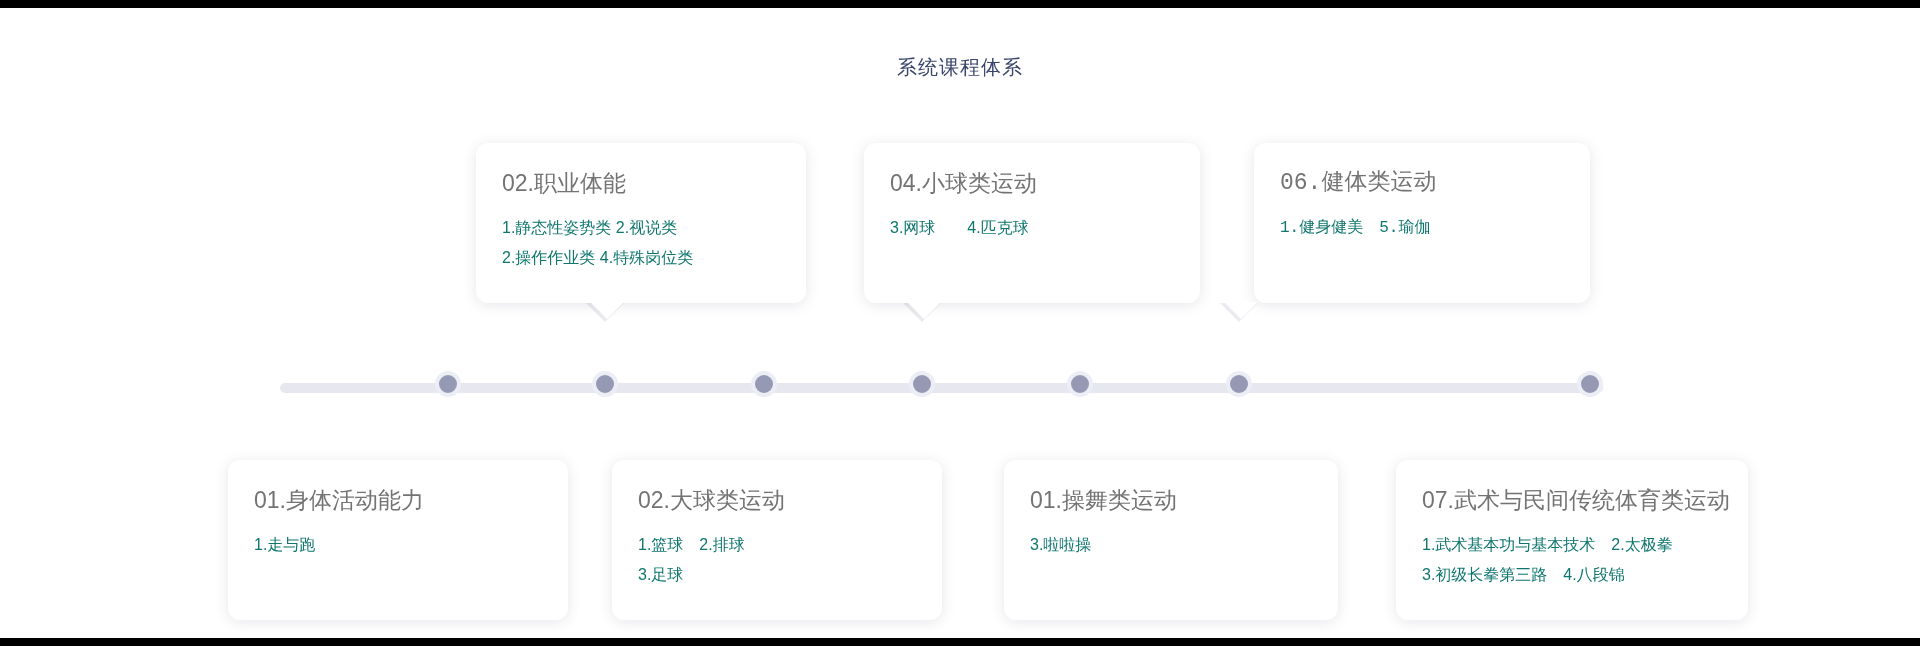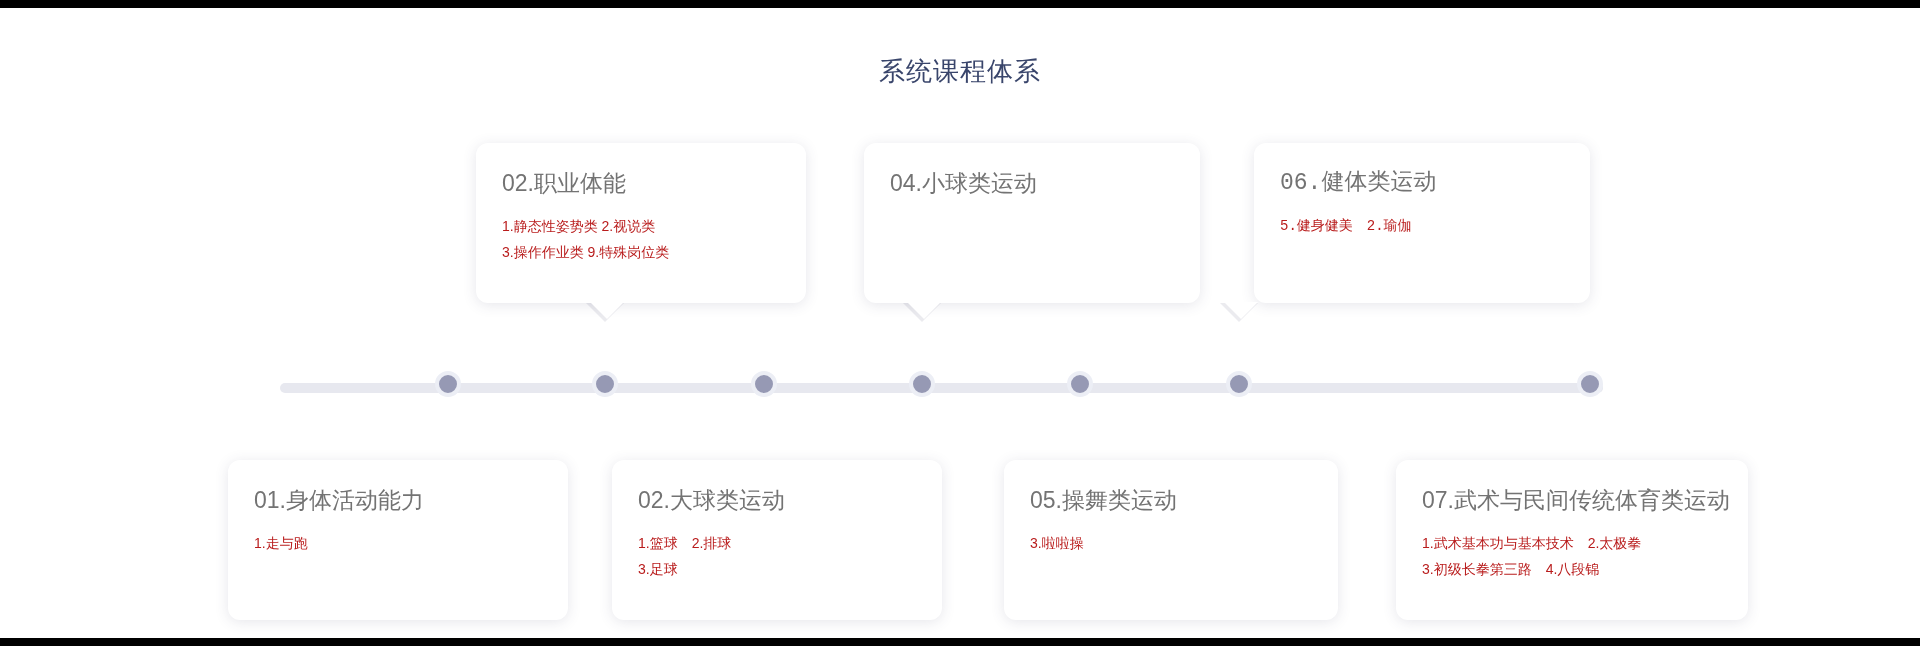--- a/index.html
+++ b/index.html
@@ -36,21 +36,21 @@
     background: #ffffff;
   }
 
   
   .page-title {
     position: absolute;
     left: 0;
     top: 46px;
     width: 1920px;
     text-align: center;
-    font-size: 26px;
+    font-size: 20px;
     font-weight: 500;
     letter-spacing: 1px;
     color: #39456b;
     white-space: nowrap;
   }
 
   
   .timeline {
     position: absolute;
     left: 280px;
@@ -90,22 +90,22 @@
   }
   .card-title {
     font-size: 23px;
     font-weight: 400;
     color: #737373;
     line-height: 1.3;
     white-space: nowrap;
     margin-bottom: 14px;
   }
   .card-line {
-    font-size: 14px;
-    color: #b91c1c;
+    font-size: 16px;
+    color: #0f766e;
     line-height: 1.9;
     white-space: pre;
   }
 
   
   .card.up .tail,
   .card.up .tail-fill {
     position: absolute;
     width: 0;
     height: 0;
@@ -142,34 +142,35 @@
 
 <div class="letterbox top"></div>
 
 <div class="stage">
 
   <div class="page-title">系统课程体系</div>
 
   <div class="card up c02">
     <div class="card-title">02.职业体能</div>
     <div class="card-line">1.静态性姿势类 2.视说类</div>
-    <div class="card-line">3.操作作业类 9.特殊岗位类</div>
+    <div class="card-line">2.操作作业类 4.特殊岗位类</div>
     <span class="tail" style="left: 110.453px;"></span>
     <span class="tail-fill" style="left: 112.453px;"></span>
   </div>
 
   <div class="card up c04">
     <div class="card-title">04.小球类运动</div>
+    <div class="card-line">3.网球　　4.匹克球</div>
     <span class="tail" style="left: 38.6406px;"></span>
     <span class="tail-fill" style="left: 40.6406px;"></span>
   </div>
 
   <div class="card up c06">
     <div class="card-title">06.健体类运动</div>
-    <div class="card-line">5.健身健美　2.瑜伽</div>
+    <div class="card-line">1.健身健美　5.瑜伽</div>
     <div class="card-line"></div>
     <span class="tail" style="left: -33.8281px;"></span>
     <span class="tail-fill" style="left: -31.8281px;"></span>
   </div>
 
   <div class="timeline">
     <div class="timeline-rail"></div>
     <div class="timeline-dot" style="left:12.7%"></div>
     <div class="timeline-dot" style="left:24.6%"></div>
     <div class="timeline-dot" style="left:36.6%"></div>
@@ -185,21 +186,21 @@
     <div class="card-line"></div>
   </div>
 
   <div class="card down c03">
     <div class="card-title">02.大球类运动</div>
     <div class="card-line">1.篮球　2.排球</div>
     <div class="card-line">3.足球</div>
   </div>
 
   <div class="card down c05">
-    <div class="card-title">05.操舞类运动</div>
+    <div class="card-title">01.操舞类运动</div>
     <div class="card-line">3.啦啦操</div>
   </div>
 
   <div class="card down c07">
     <div class="card-title">07.武术与民间传统体育类运动</div>
     <div class="card-line">1.武术基本功与基本技术　2.太极拳</div>
     <div class="card-line">3.初级长拳第三路　4.八段锦</div>
   </div>
 
 </div>

